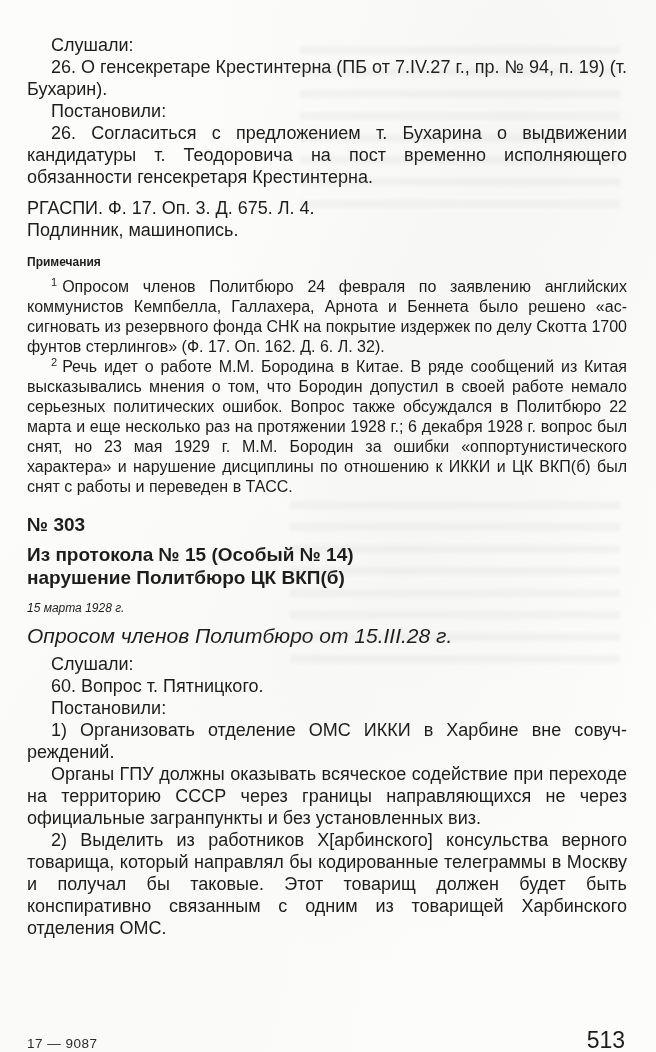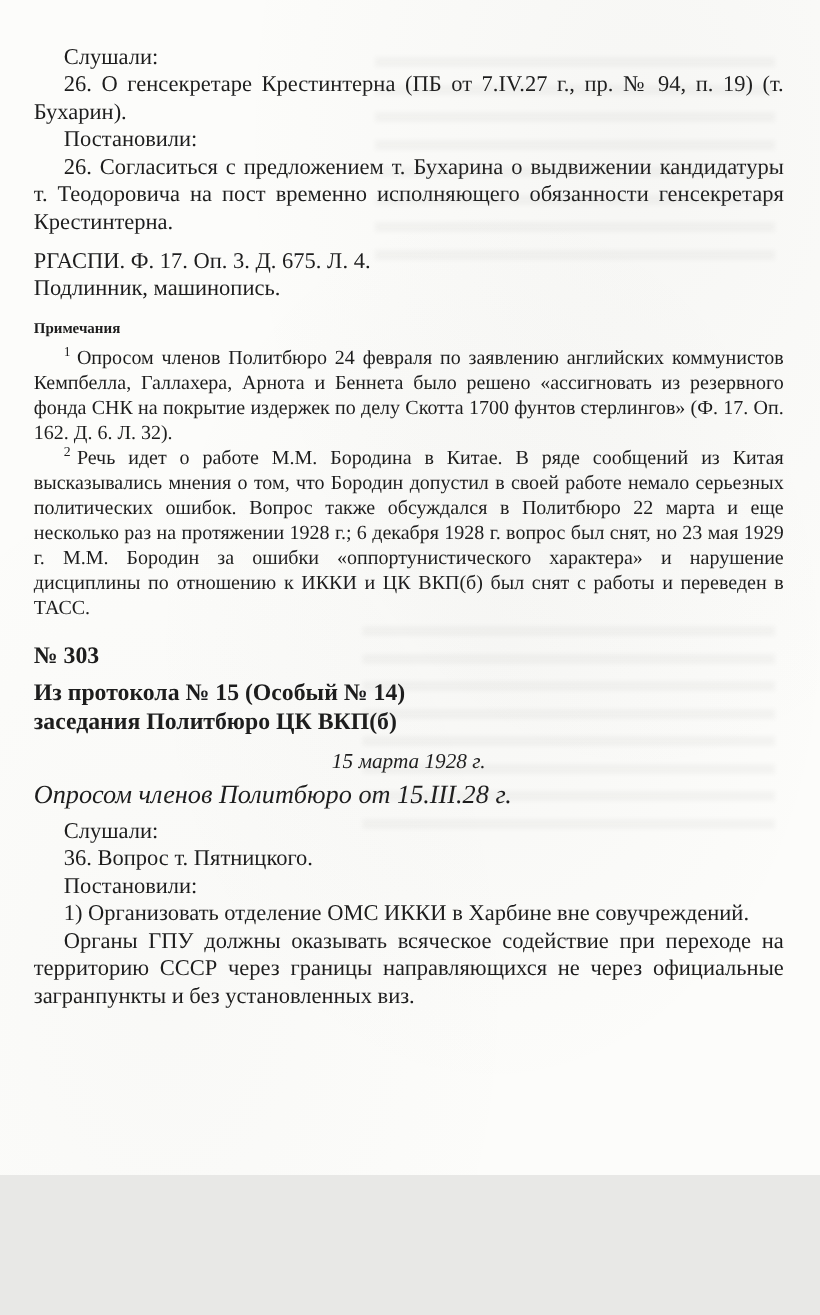--- a/index.html
+++ b/index.html
@@ -3,30 +3,30 @@
 <meta charset="utf-8">
 <style>
   html, body {
     margin: 0;
     padding: 0;
     background: #e8e8e6;
   }
   .page {
     position: relative;
     width: 656px;
-    height: 940px;
+    height: 1052px;
     margin: 0 auto;
     box-sizing: border-box;
     background:
       radial-gradient(ellipse at 78% 12%, rgba(90,90,85,0.035), transparent 45%),
       radial-gradient(ellipse at 60% 55%, rgba(90,90,85,0.03), transparent 50%),
       radial-gradient(ellipse at 20% 85%, rgba(90,90,85,0.02), transparent 40%),
       #fcfcfa;
     color: #1d1d1d;
-    font-family: Liberation Serif, serif;
+    font-family: Liberation Sans, sans-serif;
     padding: 34px 29px 0 27px;
     overflow: hidden;
   }
   
   .bleed {
     position: absolute;
     pointer-events: none;
     opacity: 0.05;
     filter: blur(1.5px);
     background: repeating-linear-gradient(
@@ -75,23 +75,23 @@
     line-height: 22px;
   }
   .doc-title {
     margin: 7px 0 0 0;
     font-size: 19px;
     font-weight: bold;
     line-height: 23px;
   }
   .date-line {
     margin-top: 9px;
-    font-size: 17px;
+    font-size: 12px;
     font-style: italic;
-    text-align: center;
+    text-align: left;
     line-height: 21px;
   }
   .subtitle {
     margin: 6px 0 7px 0;
     font-size: 21px;
     font-style: italic;
     line-height: 21px;
   }
 
   .footer {
@@ -133,32 +133,33 @@
     <p class="notes-heading">Примечания</p>
 
     <p class="note"><sup>1</sup><span>Опросом членов Политбюро 24 февраля по заявлению английских коммунистов Кемпбелла, Галлахера, Арнота и Беннета было решено «ас­сигновать из резервного фонда СНК на покрытие издержек по делу Скотта 1700 фунтов стерлингов» (Ф. 17. Оп. 162. Д. 6. Л. 32).</span></p>
 
     <p class="note"><sup>2</sup><span>Речь идет о работе М.М. Бородина в Китае. В ряде сообщений из Китая высказывались мнения о том, что Бородин допустил в своей работе немало серьезных политических ошибок. Вопрос также обсуждался в Политбюро 22 марта и еще несколько раз на протяжении 1928 г.; 6 декаб­ря 1928 г. вопрос был снят, но 23 мая 1929 г. М.М. Бородин за ошибки «оппортунистического характера» и нарушение дисциплины по отношению к ИККИ и ЦК ВКП(б) был снят с работы и переведен в ТАСС.</span></p>
   </section>
 
   <section>
     <p class="doc-number">№ 303</p>
 
-    <p class="doc-title"><span>Из протокола № 15 (Особый № 14)</span><br><span>заседания Политбюро ЦК ВКП(б)</span></p>
+    <p class="doc-title"><span>Из протокола № 15 (Особый № 14)</span><br><span>нарушение Политбюро ЦК ВКП(б)</span></p>
 
     <p class="date-line">15 марта 1928 г.</p>
 
     <p class="subtitle">Опросом членов Политбюро от 15.III.28 г.</p>
 
     <p class="body indent">Слушали:</p>
-    <p class="body indent just">36. Вопрос т. Пятницкого.</p>
+    <p class="body indent just">60. Вопрос т. Пятницкого.</p>
     <p class="body indent">Постановили:</p>
 
     <p class="body indent just">1) Организовать отделение ОМС ИККИ в Харбине вне совуч­реждений.</p>
     <p class="body indent just">Органы ГПУ должны оказывать всяческое содействие при переходе на территорию СССР через границы направляющихся не через официальные загранпункты и без установленных виз.</p>
+    <p class="body indent just">2) Выделить из работников Х[арбинского] консульства верного товарища, который направлял бы кодированные телеграммы в Москву и получал бы таковые. Этот товарищ должен будет быть конспиративно связанным с одним из товарищей Харбинского отделения ОМС.</p>
   </section>
 
   <div class="footer">
     <span class="print-signature">17 — 9087</span>
     <span class="page-number">513</span>
   </div>
 
 </div>
 
 </body></html>

